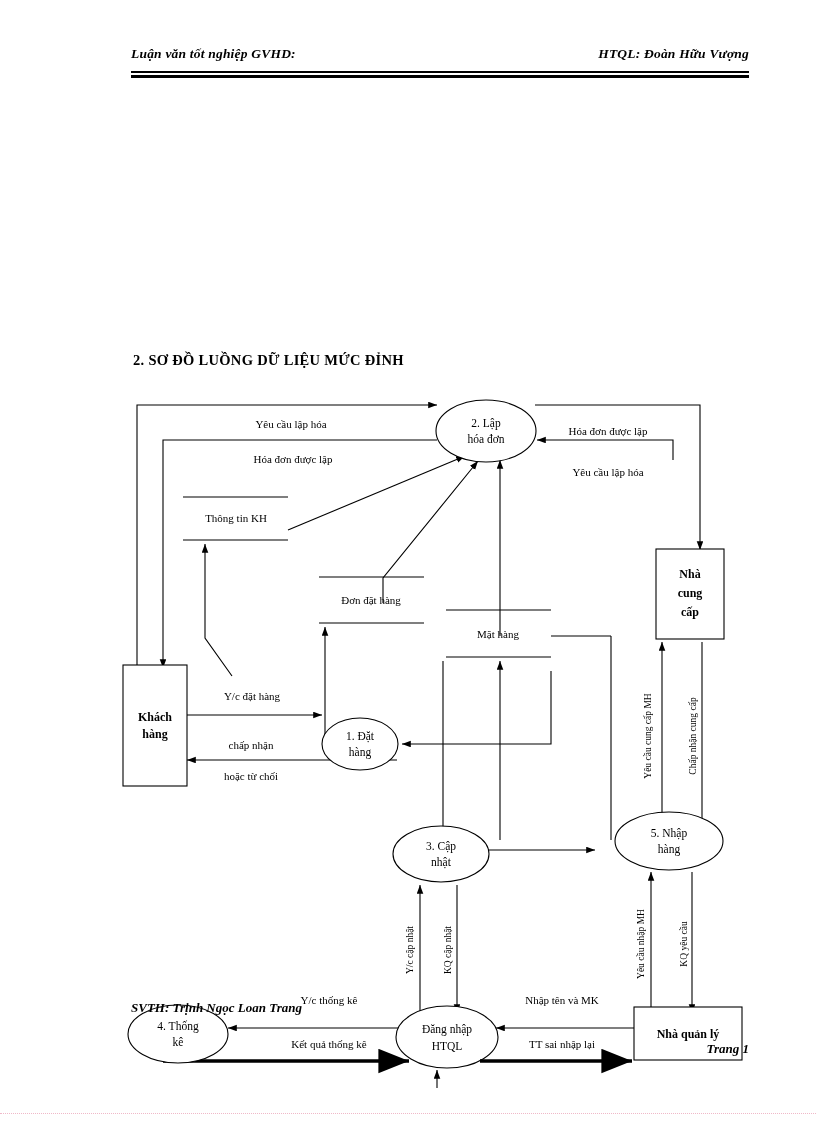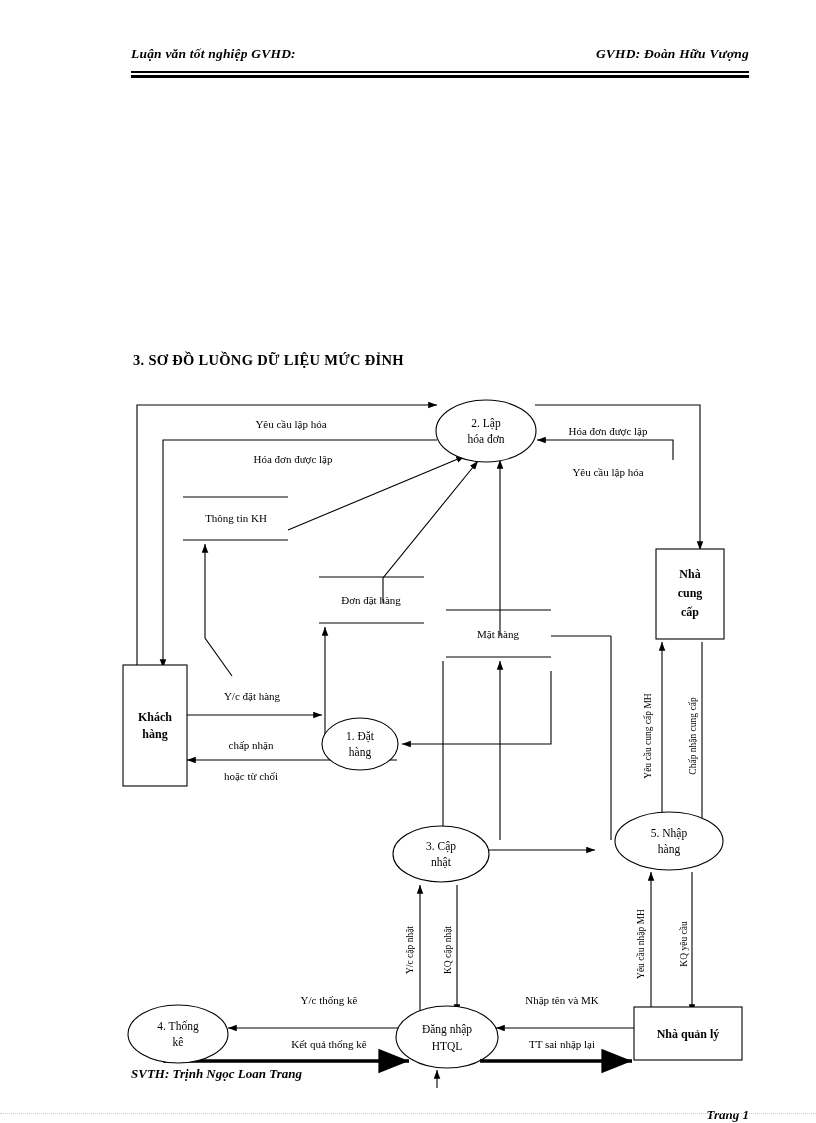--- a/index.html
+++ b/index.html
@@ -18,38 +18,38 @@
 
   
   .diagram{position:absolute;left:0px;top:388px;width:816px;height:700px;}
   .diagram svg{display:block;}
   .dtext{font-family:"Liberation Serif",serif;font-size:11px;fill:#000;}
   .dtext-sm{font-family:"Liberation Serif",serif;font-size:9.5px;fill:#000;}
   .dnode{font-family:"Liberation Serif",serif;font-size:11.5px;fill:#000;}
   .dnode-b{font-family:"Liberation Serif",serif;font-size:12px;font-weight:bold;fill:#000;}
 
   
-  .footer{position:absolute;left:131px;top:1066px;width:618px;height:22px;}
+  .footer{position:absolute;left:131px;top:1000px;width:618px;height:22px;}
   .footer .fleft{position:absolute;left:0;top:0;font:italic bold 13px "Liberation Serif",serif;white-space:nowrap;}
   .footer .fright{position:absolute;right:0;top:0;font:italic bold 13px "Liberation Serif",serif;white-space:nowrap;margin-top:41px;}
   .botline{position:absolute;left:0;top:1113px;width:816px;height:1px;border-top:1px dotted #f0b8c8;}
 </style>
 </head>
 <body>
 
 <div class="page">
 
   <div class="header">
     <div class="hleft">Luận văn tốt nghiệp GVHD:</div>
-    <div class="hright">GVHD: Đoàn Hữu Vượng</div>
+    <div class="hright">HTQL: Đoàn Hữu Vượng</div>
     <div class="rule1"></div>
     <div class="rule2"></div>
   </div>
 
-  <div class="sectiontitle">3. SƠ ĐỒ LUỒNG DỮ LIỆU MỨC ĐỈNH</div>
+  <div class="sectiontitle">2. SƠ ĐỒ LUỒNG DỮ LIỆU MỨC ĐỈNH</div>
 
   <div class="diagram">
   <svg width="816" height="700" viewBox="0 0 816 700" xmlns="http://www.w3.org/2000/svg">
     <defs>
       <marker id="ah" markerWidth="9" markerHeight="9" refX="8" refY="3" orient="auto" markerUnits="strokeWidth">
         <path d="M0,0 L8,3 L0,6 z" fill="#000"></path>
       </marker>
       <marker id="ahb" markerWidth="11" markerHeight="11" refX="9" refY="3.6" orient="auto" markerUnits="strokeWidth">
         <path d="M0,0 L9,3.6 L0,7.2 z" fill="#000"></path>
       </marker>

